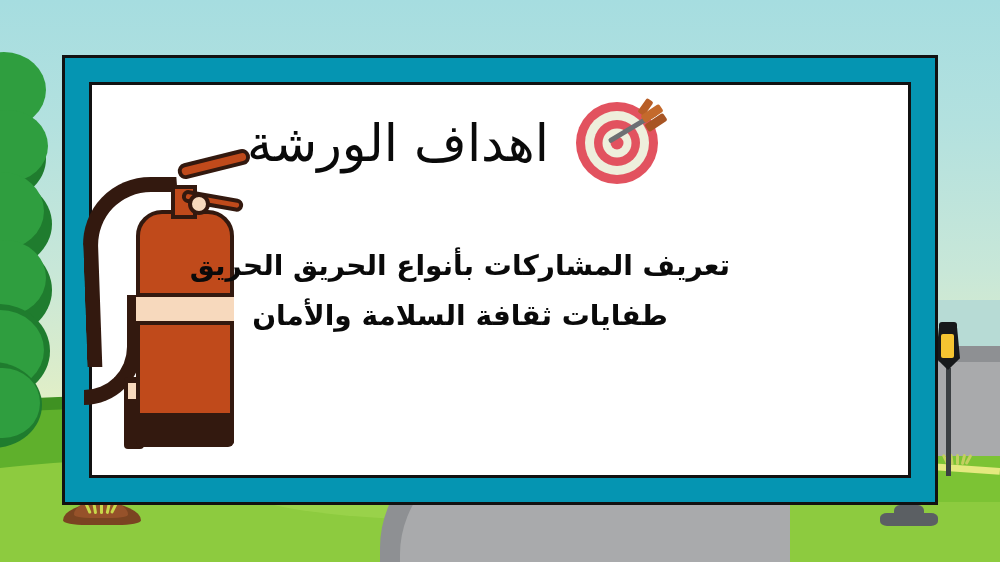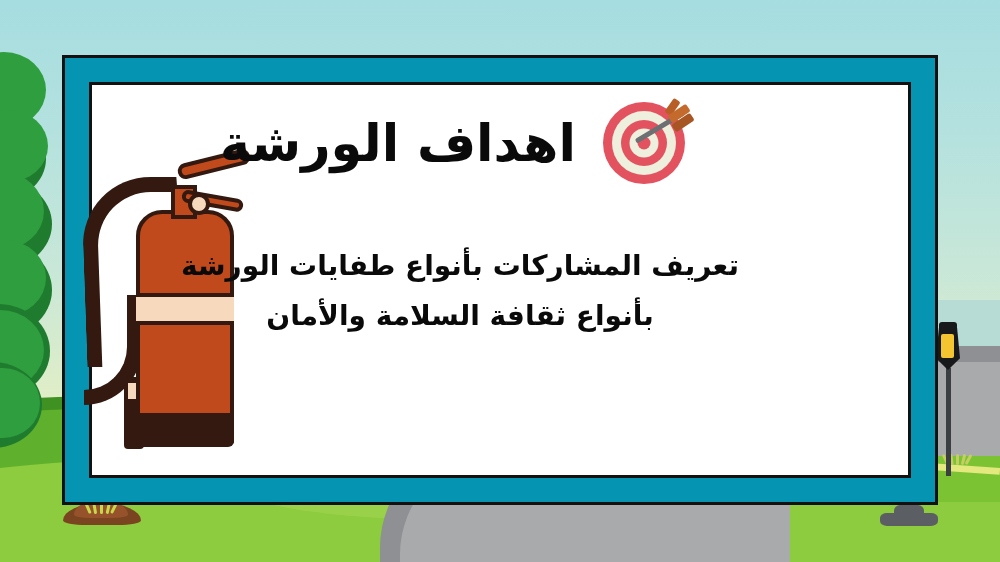--- a/index.html
+++ b/index.html
@@ -73,21 +73,21 @@
   
   .lamp-pole{position:absolute;left:946px;top:368px;width:5px;height:108px;background:#3b3f42;}
   .lamp-head{position:absolute;left:936px;top:328px;width:24px;height:42px;background:#17191b;
              clip-path:polygon(12% 0,88% 0,100% 72%,50% 100%,0 72%);}
   .lamp-glass{position:absolute;left:941px;top:334px;width:13px;height:24px;background:#f5c431;border-radius:2px;}
   .lamp-top{position:absolute;left:939px;top:322px;width:18px;height:8px;background:#17191b;border-radius:3px 3px 0 0;}
 
   
   .title-row{position:absolute;left:110px;top:100px;width:690px;height:86px;
              display:flex;align-items:center;justify-content:center;gap:22px;direction:rtl;}
-  .title{font-family:"DejaVu Sans","Liberation Sans",sans-serif;font-weight:bold;
+  .title{font-family:"DejaVu Sans","Liberation Sans",sans-serif;font-weight:normal;
          font-size:51px;color:#0a0a0a;line-height:1;white-space:nowrap;}
 
   .target{position:relative;width:92px;height:84px;flex:0 0 auto;}
   .ring{position:absolute;border-radius:50%;left:50%;top:50%;transform:translate(-50%,-50%);}
   .r1{width:82px;height:82px;background:#e2525f;}
   .r2{width:64px;height:64px;background:#eeefdc;}
   .r3{width:46px;height:46px;background:#e2525f;}
   .r4{width:29px;height:29px;background:#eeefdc;}
   .r5{width:13px;height:13px;background:#e2525f;}
   .arrow-shaft{position:absolute;left:38px;top:38px;width:56px;height:5px;background:#6d7073;
@@ -219,17 +219,17 @@
         <div class="ring r5"></div>
       <div class="arrow-shaft"></div>
       <div class="fl f3"></div>
       <div class="fl f1"></div>
       <div class="fl f2"></div>
     </div>
     <div class="title">اهداف الورشة</div>
   </div>
 
   <div class="bodytext">
-    <p>تعريف المشاركات بأنواع طفايات الورشة</p>
-    <p>بأنواع ثقافة السلامة والأمان</p>
+    <p>تعريف المشاركات بأنواع الحريق الحريق</p>
+    <p>طفايات ثقافة السلامة والأمان</p>
   </div>
 
 </div>
 
 </body></html>

